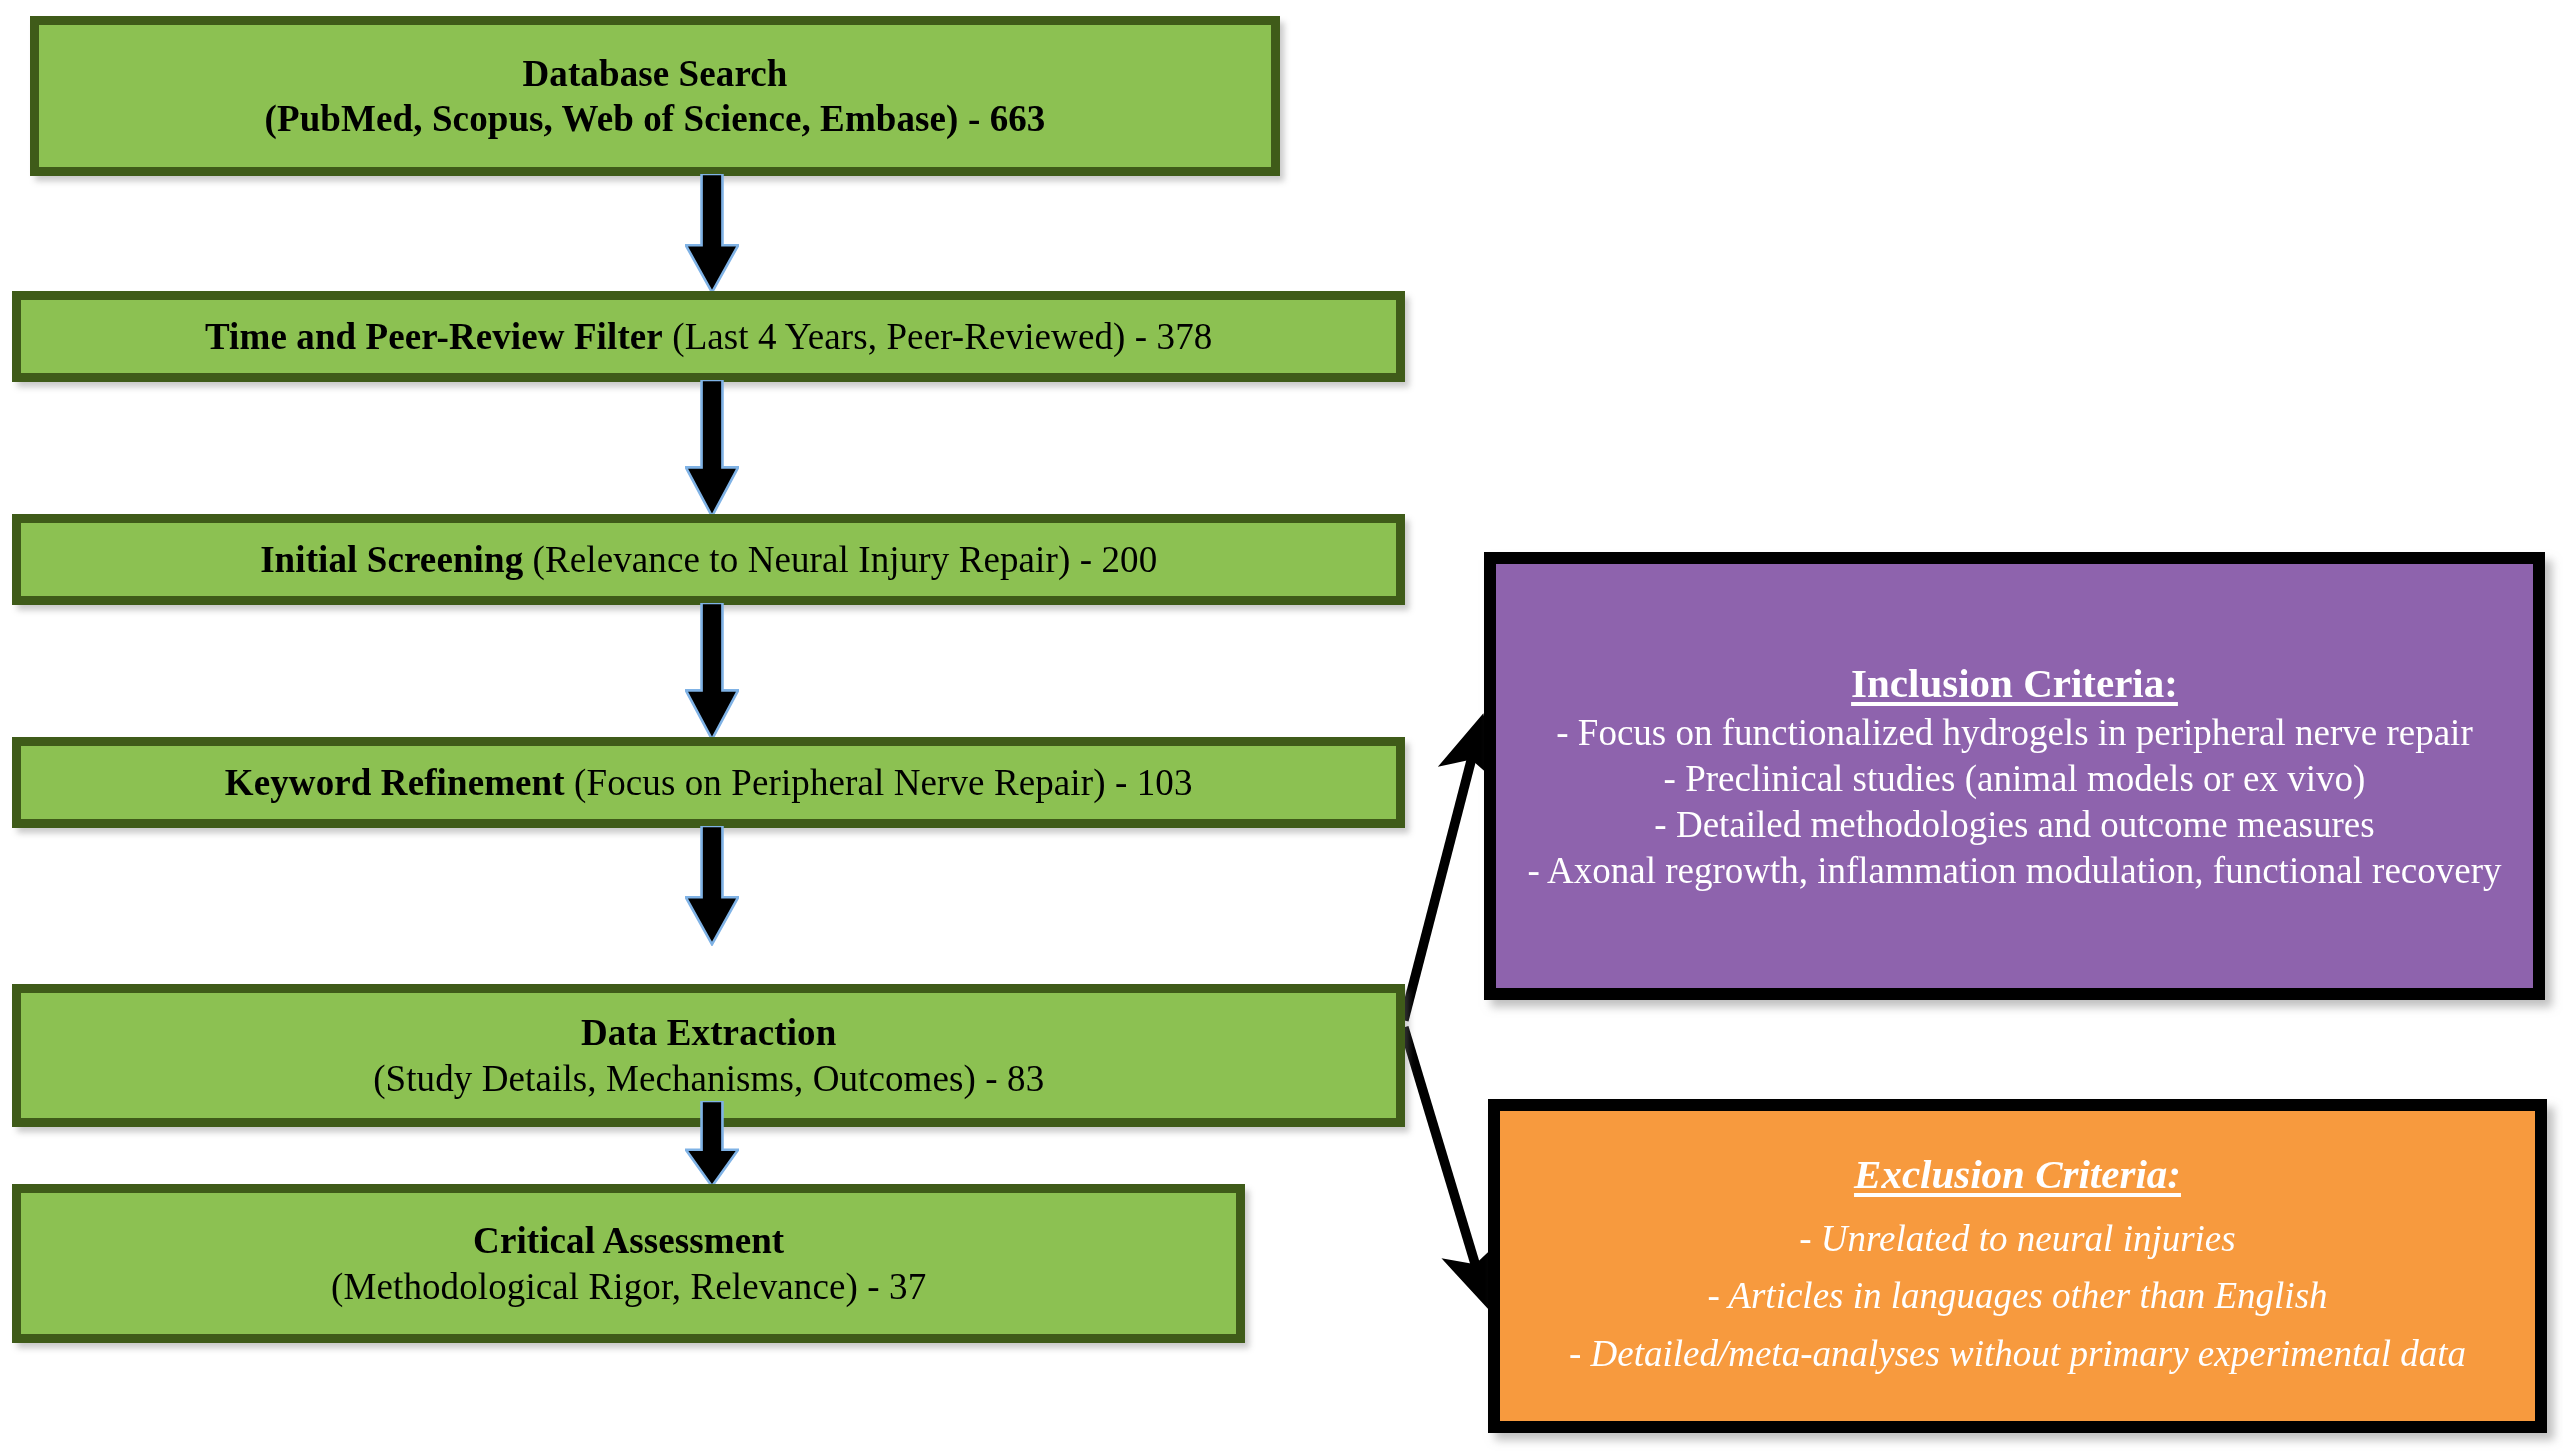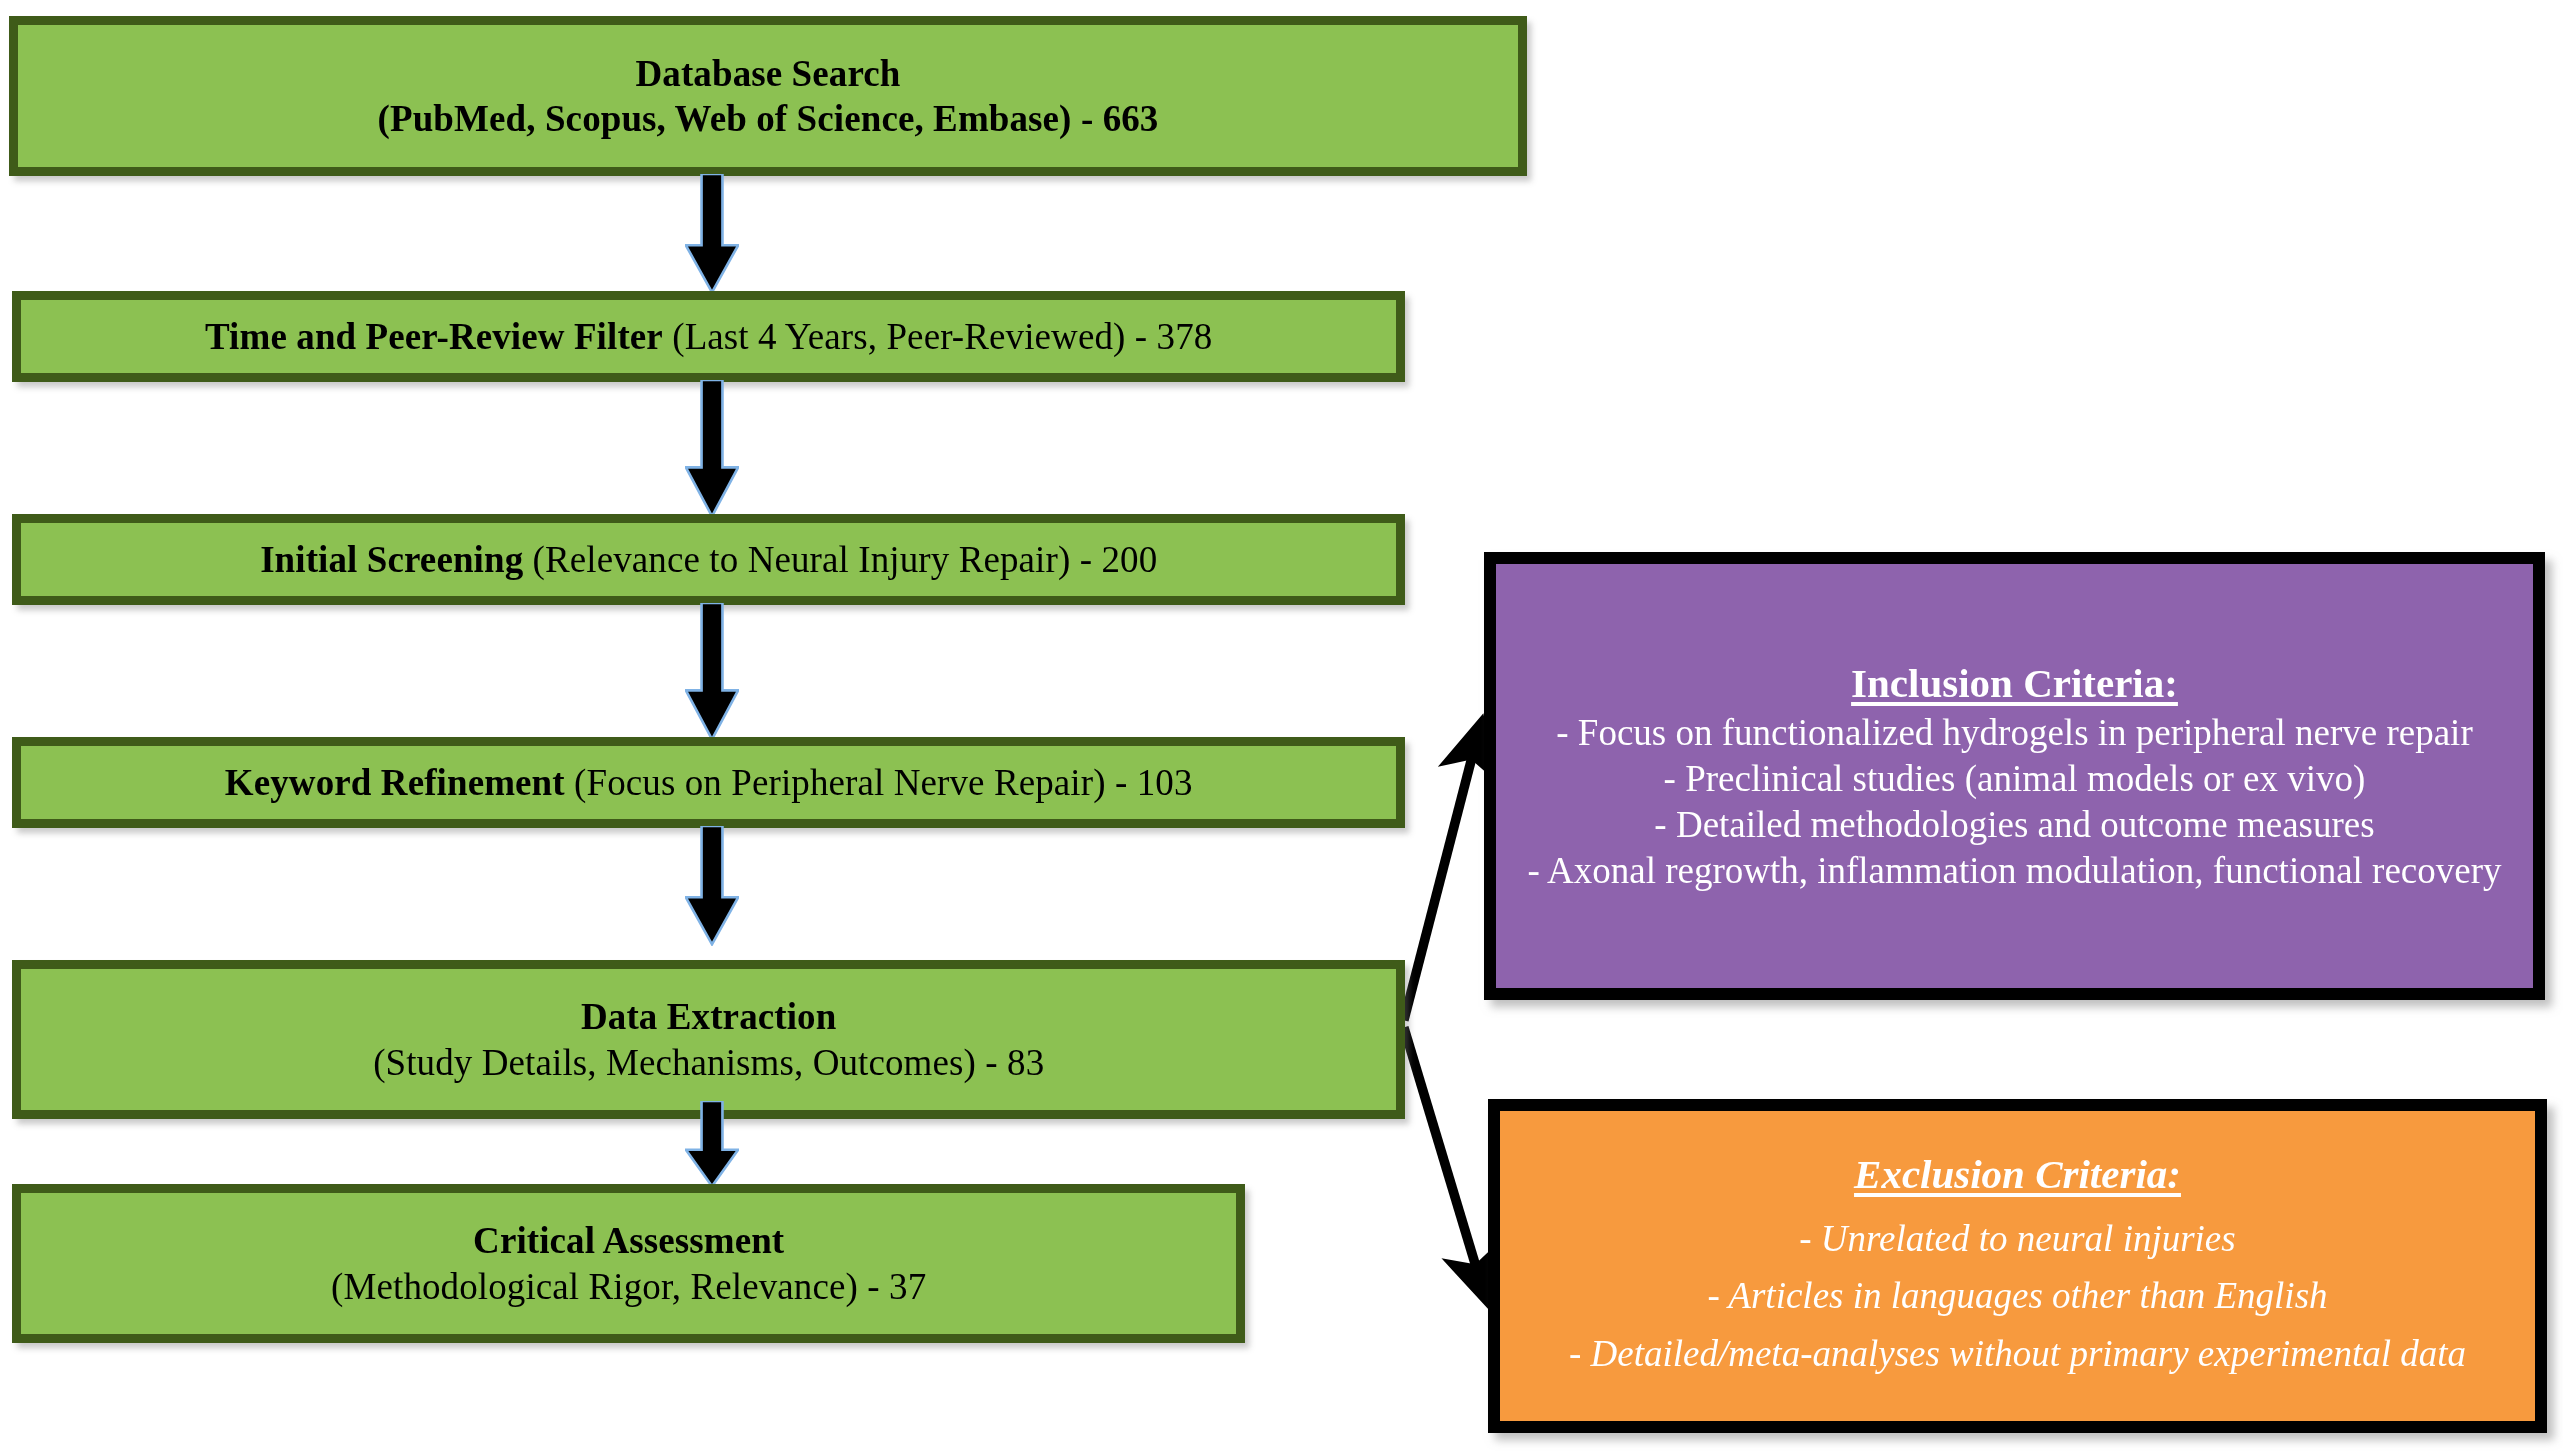--- a/index.html
+++ b/index.html
@@ -101,21 +101,21 @@
         <path d="M0,0.3 L6.6,3.5 L0,6.7 L1.6,3.5 Z" fill="#000000"></path>
       </marker>
       <marker id="arrowheadDn" markerWidth="7" markerHeight="7" refX="5.4" refY="3.5" orient="auto" markerUnits="strokeWidth">
         <path d="M0,0.3 L6.6,3.5 L0,6.7 L1.6,3.5 Z" fill="#000000"></path>
       </marker>
     </defs>
     <line x1="1612" y1="1172" x2="1700" y2="832" stroke="#000000" stroke-width="11" marker-end="url(#arrowheadUp)"></line>
     <line x1="1612" y1="1180" x2="1706" y2="1492" stroke="#000000" stroke-width="11" marker-end="url(#arrowheadDn)"></line>
   </svg>
 
-  <div class="green-box" style="left:9px; top:15.7px; width:1518px; height:160px;">
+  <div class="green-box" style="left:30px; top:15.7px; width:1250px; height:160px;">
     <div class="txt">
       <span class="b">Database Search</span><br>
       <span class="b">(PubMed, Scopus, Web of Science, Embase) - 663</span>
     </div>
   </div>
 
   <div class="down-arrow" style="left:685px; top:174px; height:120px;">
     <svg viewBox="0 0 62 138" preserveAspectRatio="none">
       <path d="M19,0 L43,0 L43,82 L61,82 L31,136 L1,82 L19,82 Z" fill="#000000" stroke="#7fb2e5" stroke-width="3"></path>
     </svg>
@@ -150,21 +150,21 @@
       <span class="b">Keyword Refinement</span><span class="n"> (Focus on Peripheral Nerve Repair) - 103</span>
     </div>
   </div>
 
   <div class="down-arrow" style="left:685px; top:826px; height:120px;">
     <svg viewBox="0 0 62 138" preserveAspectRatio="none">
       <path d="M19,0 L43,0 L43,82 L61,82 L31,136 L1,82 L19,82 Z" fill="#000000" stroke="#7fb2e5" stroke-width="3"></path>
     </svg>
   </div>
 
-  <div class="green-box" style="left:12.2px; top:960px; width:1393px; height:159px;">
+  <div class="green-box" style="left:12.2px; top:984px; width:1393px; height:143px;">
     <div class="txt">
       <span class="b">Data Extraction</span><br>
       <span class="n">(Study Details, Mechanisms, Outcomes) - 83</span>
     </div>
   </div>
 
   <div class="down-arrow" style="left:685px; top:1101px; height:87px;">
     <svg viewBox="0 0 62 100" preserveAspectRatio="none">
       <path d="M19,0 L43,0 L43,56 L61,56 L31,98 L1,56 L19,56 Z" fill="#000000" stroke="#7fb2e5" stroke-width="3"></path>
     </svg>

